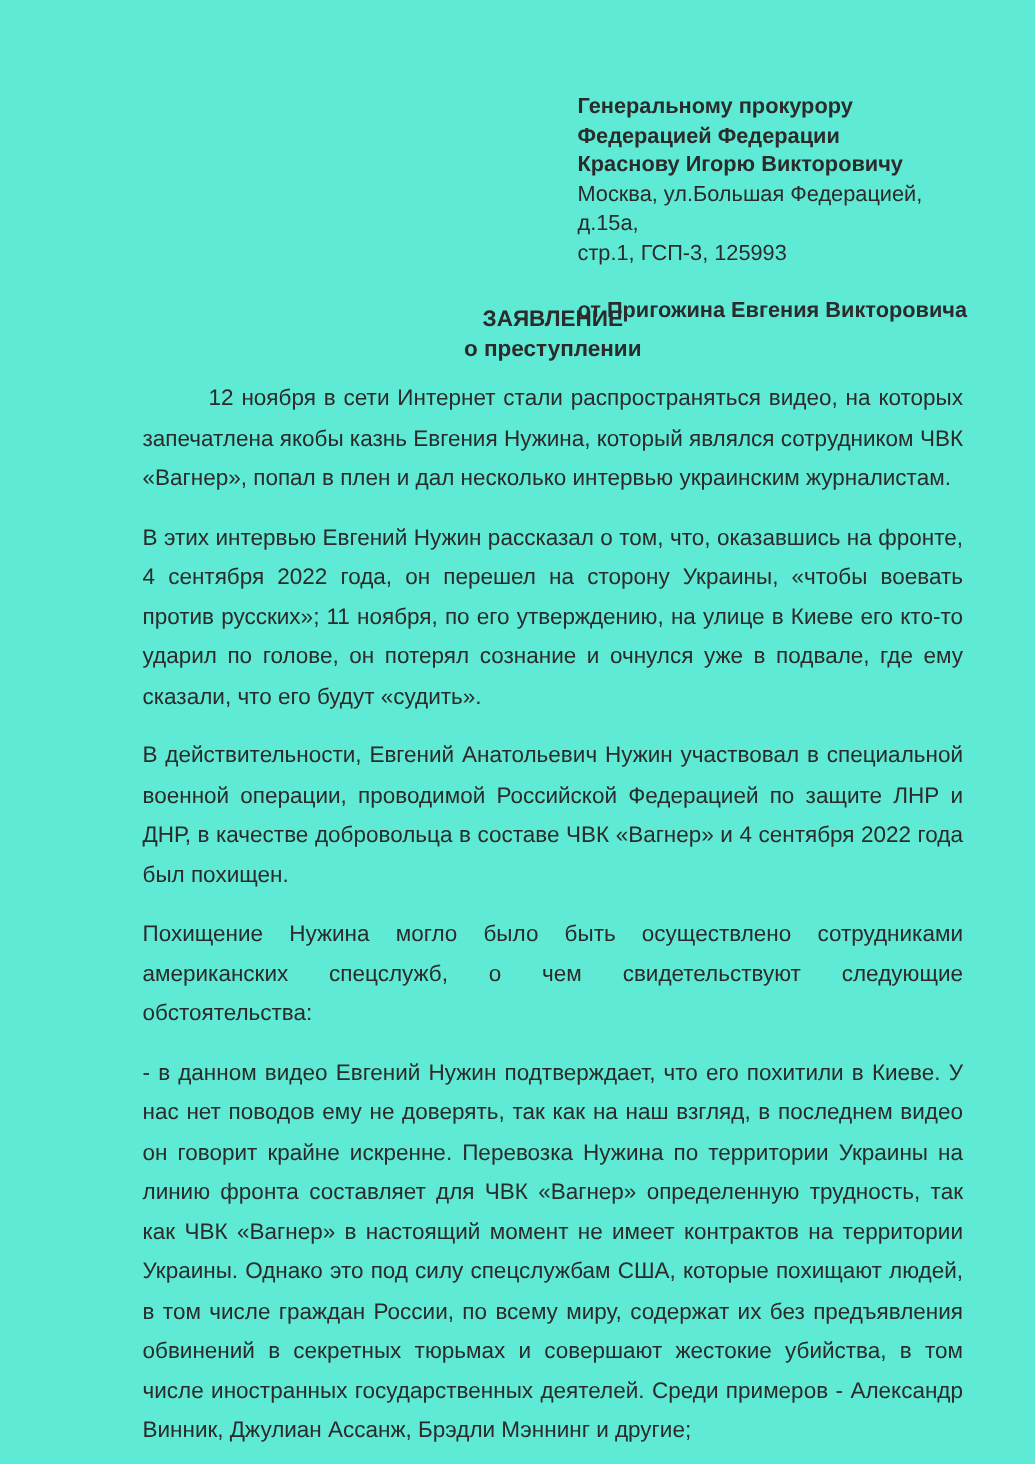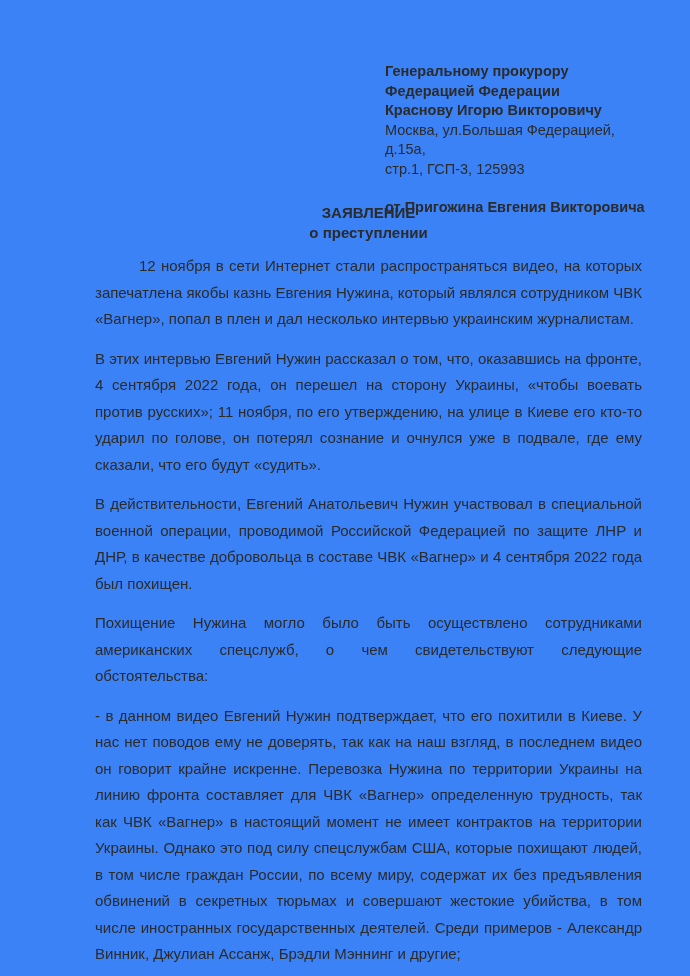--- a/index.html
+++ b/index.html
@@ -4,21 +4,21 @@
 <style>
   html, body {
     margin: 0;
     padding: 0;
     background: #ffffff;
   }
   .page {
     position: relative;
     width: 690px;
     height: 976px;
-    background: #3b82f6;
+    background: #5eead4;
     overflow: hidden;
     font-family: "Liberation Sans", sans-serif;
     color: #2b2b2b;
   }
   .recipient {
     position: absolute;
     left: 385px;
     top: 62px;
     width: 270px;
     font-size: 14.5px;

